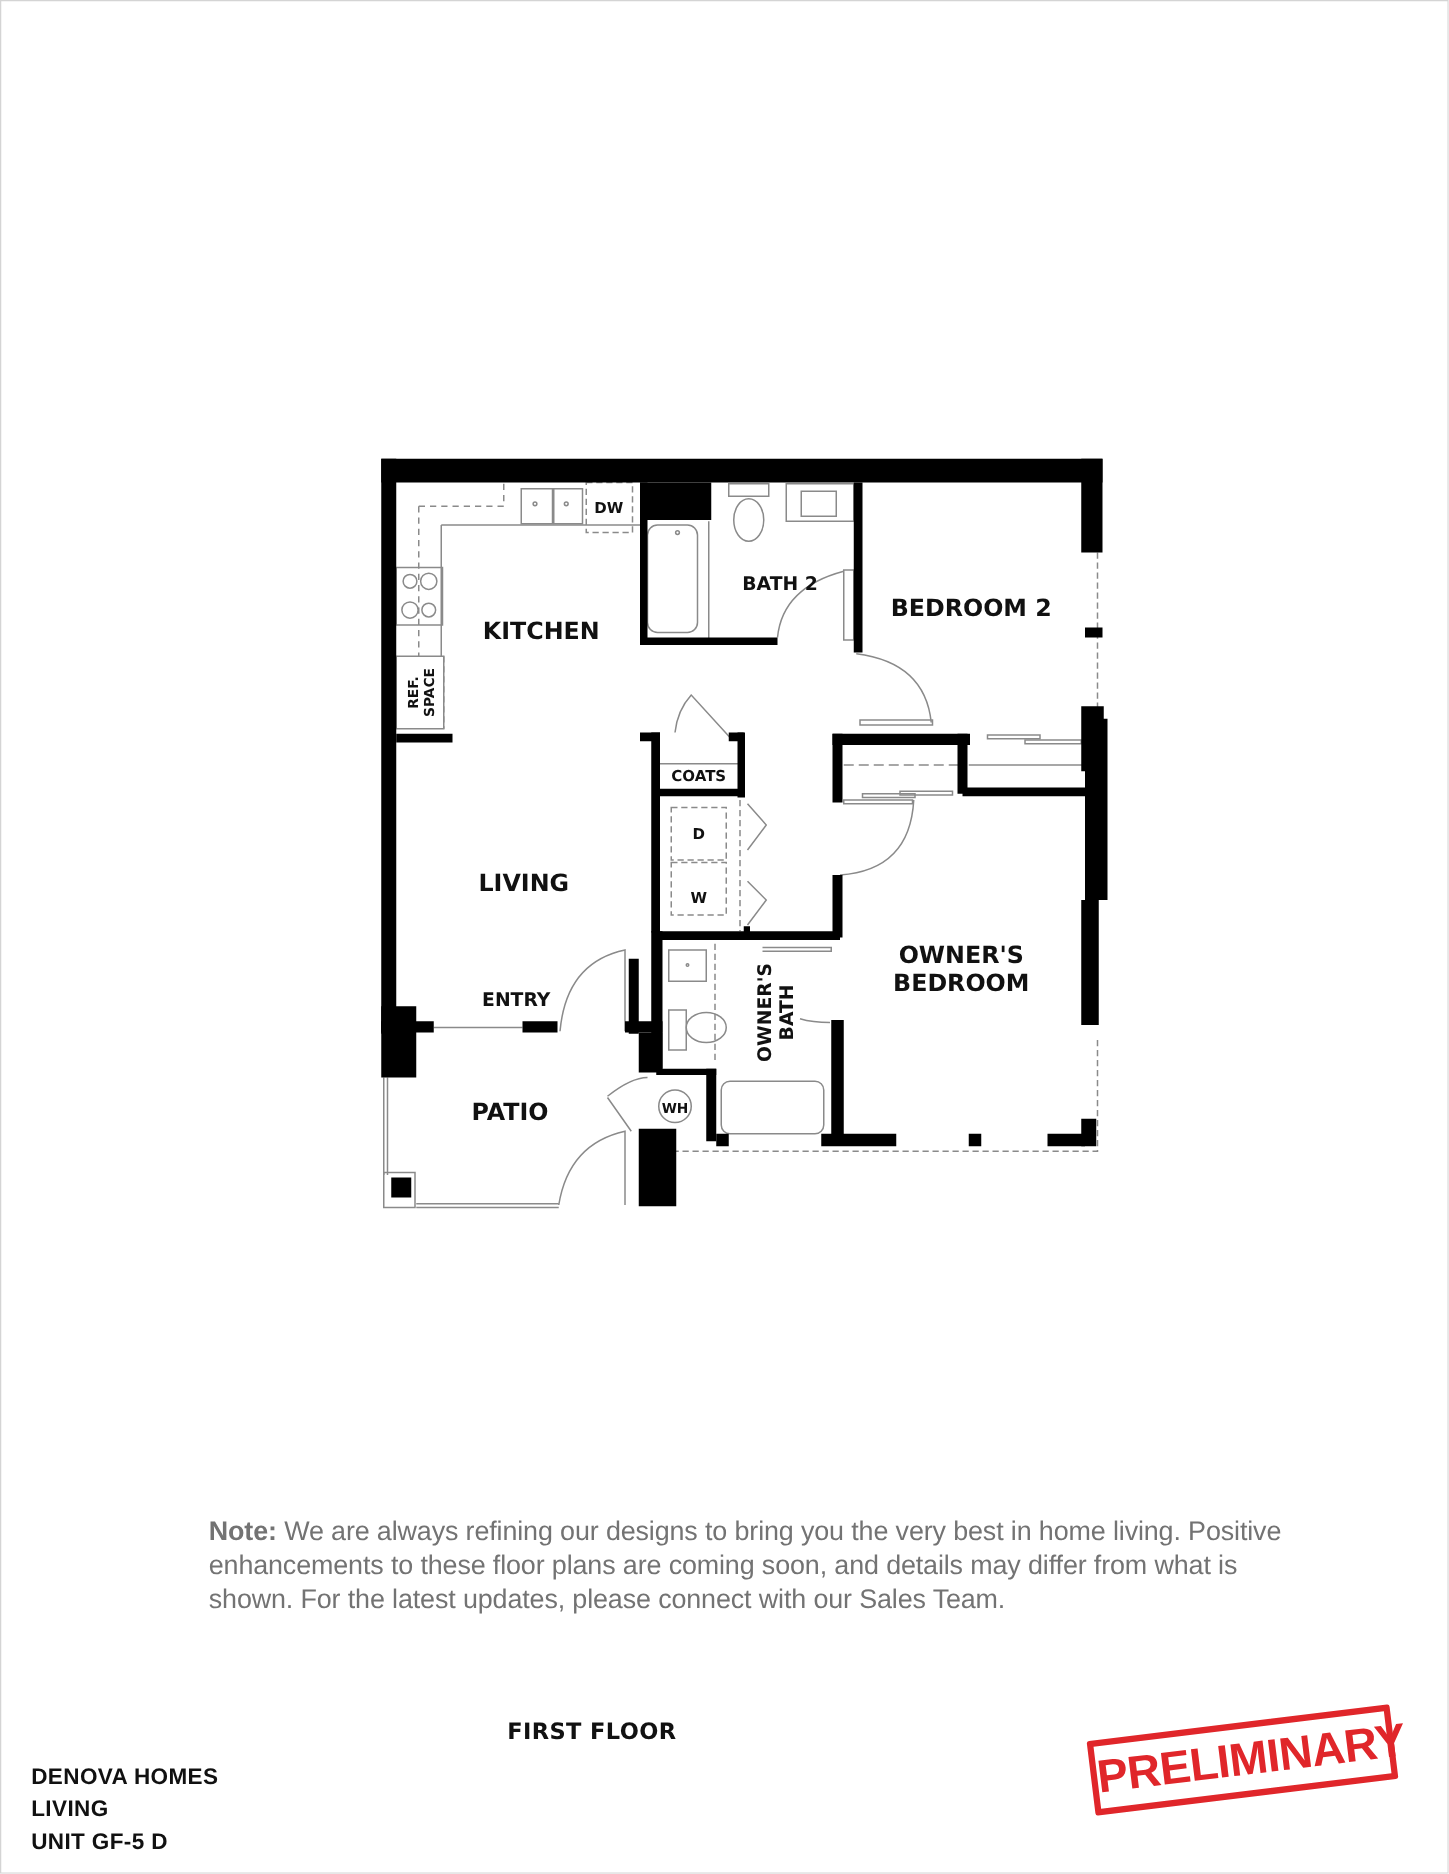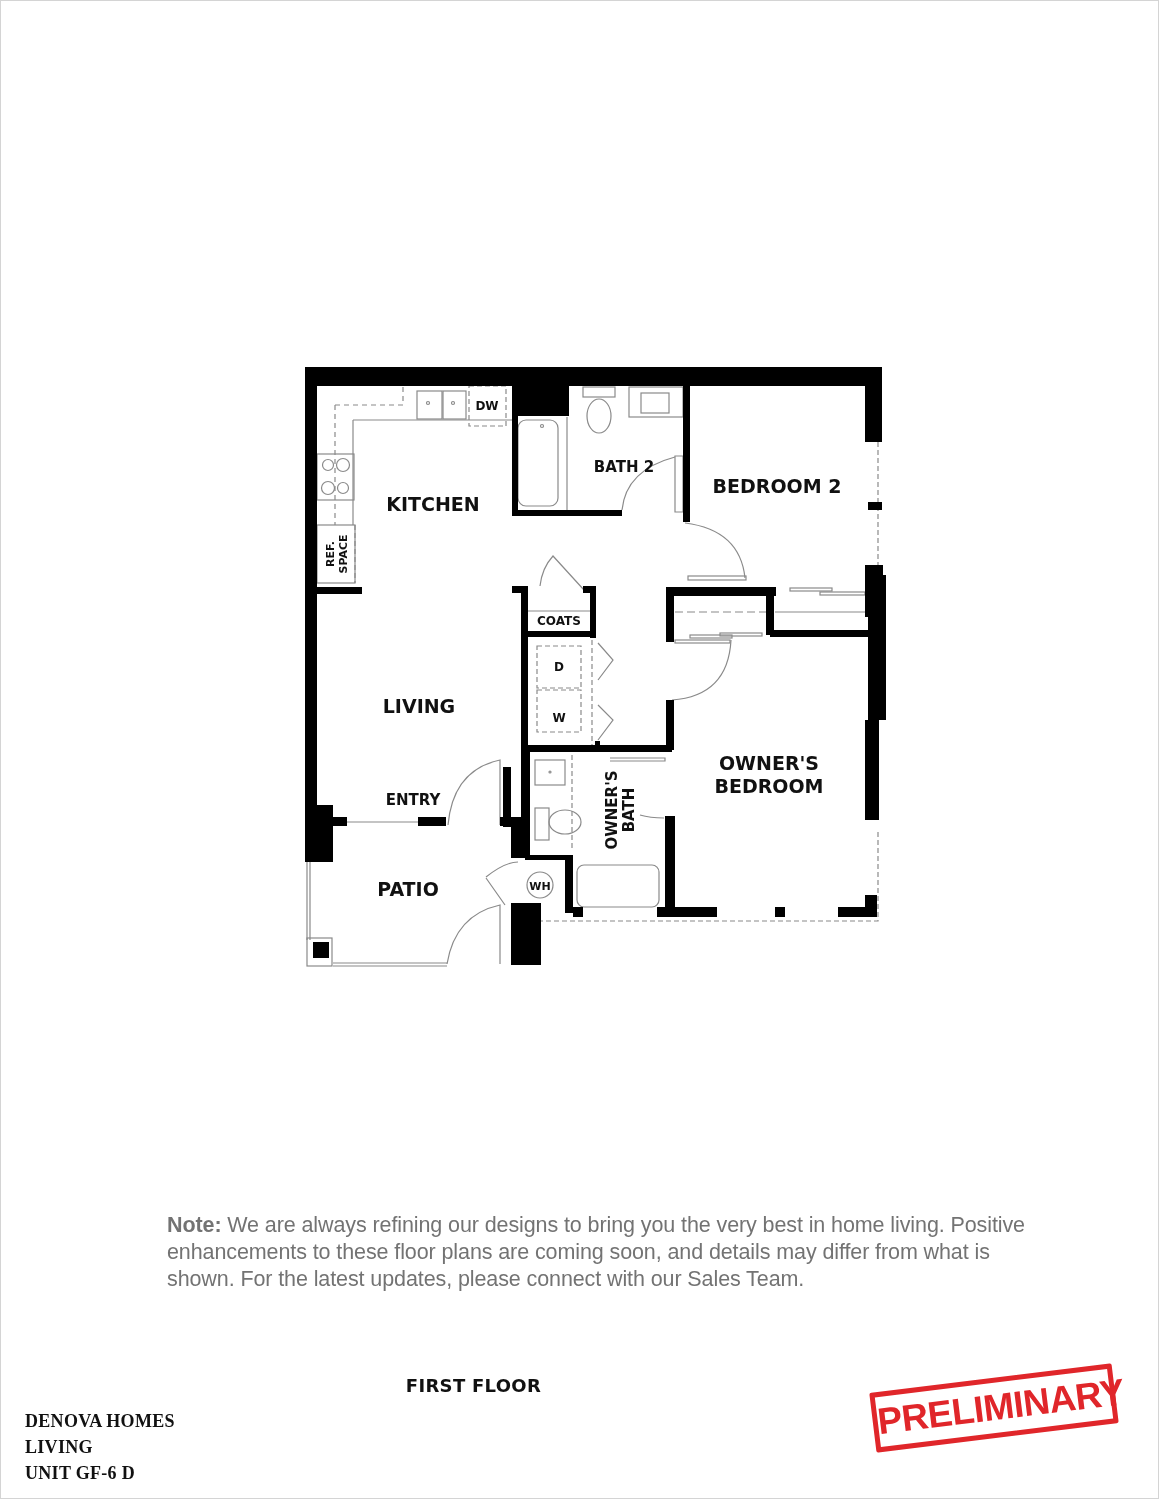--- a/index.html
+++ b/index.html
@@ -10,21 +10,21 @@
   #floorplan { position: absolute; left: 0; top: 0; }
   .room-label { font-family: "DejaVu Sans", sans-serif; font-weight: 600; fill: #111; }
   .note { position: absolute; left: 167px; top: 1212px; width: 870px;
           font-family: "Liberation Sans", sans-serif; font-size: 21.5px; line-height: 27px;
           color: #737373; letter-spacing: -0.1px; }
   .note b { font-weight: 700; }
   .floor-title { position: absolute; left: 0; width: 947px; top: 1375px; text-align: center;
                  font-family: "DejaVu Sans", sans-serif; font-size: 18px; font-weight: 600;
                  letter-spacing: 0.3px; }
   .title-block { position: absolute; left: 25px; top: 1408px;
-                 font-family: Liberation Serif, serif; font-size: 18px; font-weight: 600;
+                 font-family: Liberation Sans, sans-serif; font-size: 18px; font-weight: 600;
                  line-height: 26px; letter-spacing: 0.3px; }
   .title-block div { white-space: nowrap; }
   .stamp { position: absolute; left: 872px; top: 1378px; width: 244px; height: 60px;
            transform: rotate(-7deg); transform-origin: center;
            border: 5px solid #e0262a; border-radius: 2px; box-sizing: border-box;
            color: #e0262a; font-family: "Liberation Sans", sans-serif; font-weight: 700;
            font-size: 37px; line-height: 50px; text-align: center; letter-spacing: -0.5px; }
   .mls { position: absolute; left: 1075px; top: 1522px; color: #b7b7b7;
          font-family: Liberation Sans, sans-serif; font-size: 17px; line-height: 14px; }
   .mls .bar { display: block; width: 66px; height: 8px; background: #c7c7c7; margin-top: 3px; }
@@ -202,21 +202,21 @@
   </g>
 </svg>
 
 <div class="note"><b>Note:</b><span> We are always refining our designs to bring you the very best in home living. Positive enhancements to these floor plans are coming soon, and details may differ from what is shown. For the latest updates, please connect with our Sales Team.</span></div>
 
 <div class="floor-title">FIRST FLOOR</div>
 
 <div class="title-block">
   <div>DENOVA HOMES</div>
   <div>LIVING</div>
-  <div>UNIT GF-6 D</div>
+  <div>UNIT GF-5 D</div>
 </div>
 
 <div class="stamp">PRELIMINARY</div>
 
 <div class="mls">
   <span>BAREIS</span><sup>®</sup>
   <span class="bar"></span>
   <span class="sub">MLS</span>
 </div>
 

